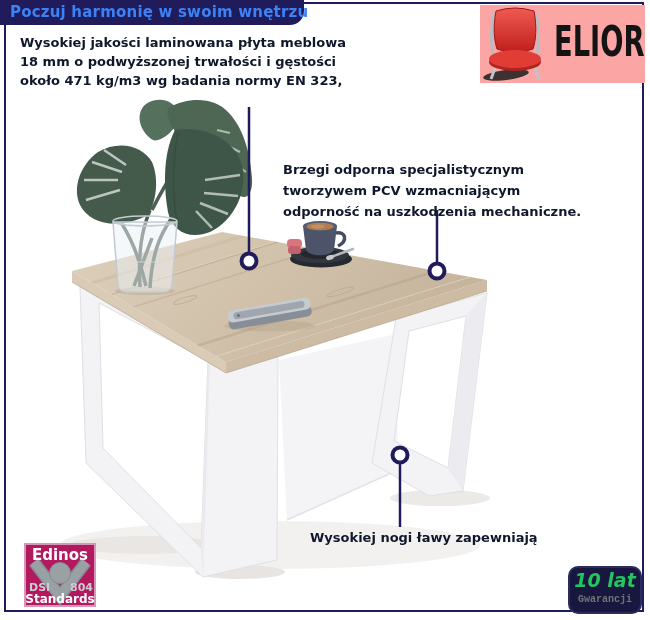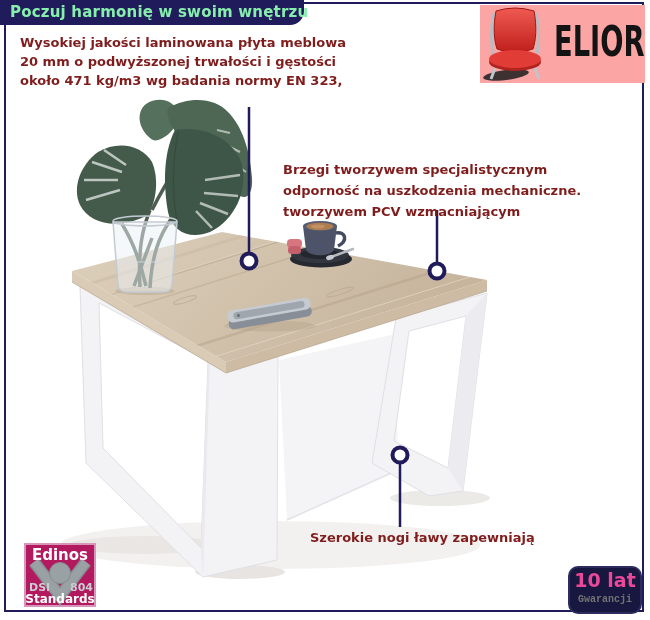--- a/index.html
+++ b/index.html
@@ -1,54 +1,54 @@
 <!DOCTYPE html>
 <html><head>
 <meta charset="utf-8">
 <style>
   html,body{margin:0;padding:0;background:#fff;}
   .stage{position:relative;width:650px;height:620px;background:#fff;overflow:hidden;
          font-family:"DejaVu Sans","Liberation Sans",sans-serif;}
   .frame{position:absolute;left:4px;top:2px;width:640px;height:610px;
          border:2px solid #201b5a;box-sizing:border-box;}
   .banner{position:absolute;left:0;top:0;width:304px;height:25px;background:#201b5a;
-          border-radius:0 0 14px 0;color:#86efac;font-weight:bold;font-size:15px;
+          border-radius:0 0 14px 0;color:#3b82f6;font-weight:bold;font-size:15px;
           line-height:25px;padding-left:10px;box-sizing:border-box;letter-spacing:.2px;
           z-index:6;white-space:nowrap;}
-  .callout{position:absolute;color:#7f1d1d;font-weight:bold;font-size:13px;z-index:5;}
+  .callout{position:absolute;color:#0f172a;font-weight:bold;font-size:13px;z-index:5;}
   .callout div{white-space:nowrap;}
   .intro{left:20px;top:33px;line-height:19px;}
   .edges{left:283px;top:159px;line-height:21px;}
   .legs{left:310px;top:528px;line-height:20px;}
   .scene{position:absolute;left:0;top:0;z-index:3;}
   .logo{position:absolute;left:480px;top:5px;width:165px;height:78px;background:#fca5a5;z-index:6;}
   .logo .wordmark{position:absolute;left:74px;top:16px;font-size:42px;font-weight:bold;
           color:#141414;letter-spacing:0;transform:scaleX(0.65);transform-origin:left top;
           line-height:42px;}
   .edinos{position:absolute;left:24px;top:543px;z-index:6;}
   .warranty{position:absolute;left:568px;top:566px;width:74px;height:48px;background:#17173f;
           border:2px solid #2c2c5e;border-radius:10px;box-sizing:border-box;z-index:7;
           text-align:center;}
-  .warranty .big{color:#ec4899;font-weight:bold;font-size:19px;line-height:23px;margin-top:1px;}
+  .warranty .big{color:#22c55e;font-weight:bold;font-size:19px;line-height:23px;margin-top:1px;font-style:italic;}
   .warranty .small{color:#737373;font-weight:bold;font-size:10px;line-height:16px;font-family:Liberation Mono, monospace;}
 </style>
 </head>
 <body>
 
 <div class="stage">
 
   <div class="frame"></div>
 
   <div class="banner">
     <span>Poczuj harmonię w swoim wnętrzu</span>
   </div>
 
   <div class="callout intro">
     <div>Wysokiej jakości laminowana płyta meblowa</div>
-    <div>20 mm o podwyższonej trwałości i gęstości</div>
+    <div>18 mm o podwyższonej trwałości i gęstości</div>
     <div>około 471 kg/m3 wg badania normy EN 323,</div>
   </div>
 
   <div class="logo">
     <svg width="74" height="78" viewBox="0 0 74 78">
       <ellipse cx="26" cy="70" rx="23" ry="5" fill="#1c1c1c" opacity="0.85" transform="rotate(-7 26 70)"></ellipse>
       <path d="M14,8 C10,25 11,40 14,55" stroke="#b8bdc4" stroke-width="3" fill="none"></path>
       <path d="M56,8 C60,25 59,40 56,55" stroke="#b8bdc4" stroke-width="3" fill="none"></path>
       <path d="M17,58 L11,74" stroke="#c0c5cb" stroke-width="3" fill="none"></path>
       <path d="M53,58 L59,74" stroke="#c0c5cb" stroke-width="3" fill="none"></path>
@@ -176,27 +176,27 @@
       <line x1="249" y1="107" x2="249" y2="253" stroke-width="2.5"></line>
       <circle cx="249" cy="261" r="7.5" fill="#ffffff" stroke-width="4"></circle>
       <line x1="437" y1="210" x2="437" y2="263" stroke-width="2.5"></line>
       <circle cx="437" cy="271" r="7.5" fill="#ffffff" stroke-width="4"></circle>
       <circle cx="400" cy="455" r="7.5" fill="#ffffff" stroke-width="4"></circle>
       <line x1="400" y1="463" x2="400" y2="527" stroke-width="2.5"></line>
     </g>
   </svg>
 
   <div class="callout edges">
-    <div>Brzegi tworzywem specjalistycznym</div>
+    <div>Brzegi odporna specjalistycznym</div>
+    <div>tworzywem PCV wzmacniającym</div>
     <div>odporność na uszkodzenia mechaniczne.</div>
-    <div>tworzywem PCV wzmacniającym</div>
   </div>
 
   <div class="callout legs">
-    <div>Szerokie nogi ławy zapewniają</div>
+    <div>Wysokiej nogi ławy zapewniają</div>
   </div>
 
   <div class="edinos">
     <svg width="72" height="64" viewBox="0 0 72 64">
       <rect x="0" y="0" width="72" height="64" fill="#b2195e"></rect>
       <rect x="1" y="1" width="70" height="62" fill="none" stroke="#d795b9" stroke-width="2"></rect>
       <path d="M10,19 L36,53 L62,19" stroke="#868d91" stroke-width="12" fill="none"></path>
       <path d="M10,19 L36,53 L62,19" stroke="#9aa1a5" stroke-width="9" fill="none"></path>
       <circle cx="36" cy="30" r="10.5" fill="#9aa1a5" stroke="#868d91" stroke-width="1"></circle>
       <text x="36" y="17" text-anchor="middle" font-size="15" font-weight="bold" fill="#ffffff" font-family="DejaVu Sans, sans-serif">Edinos</text>

